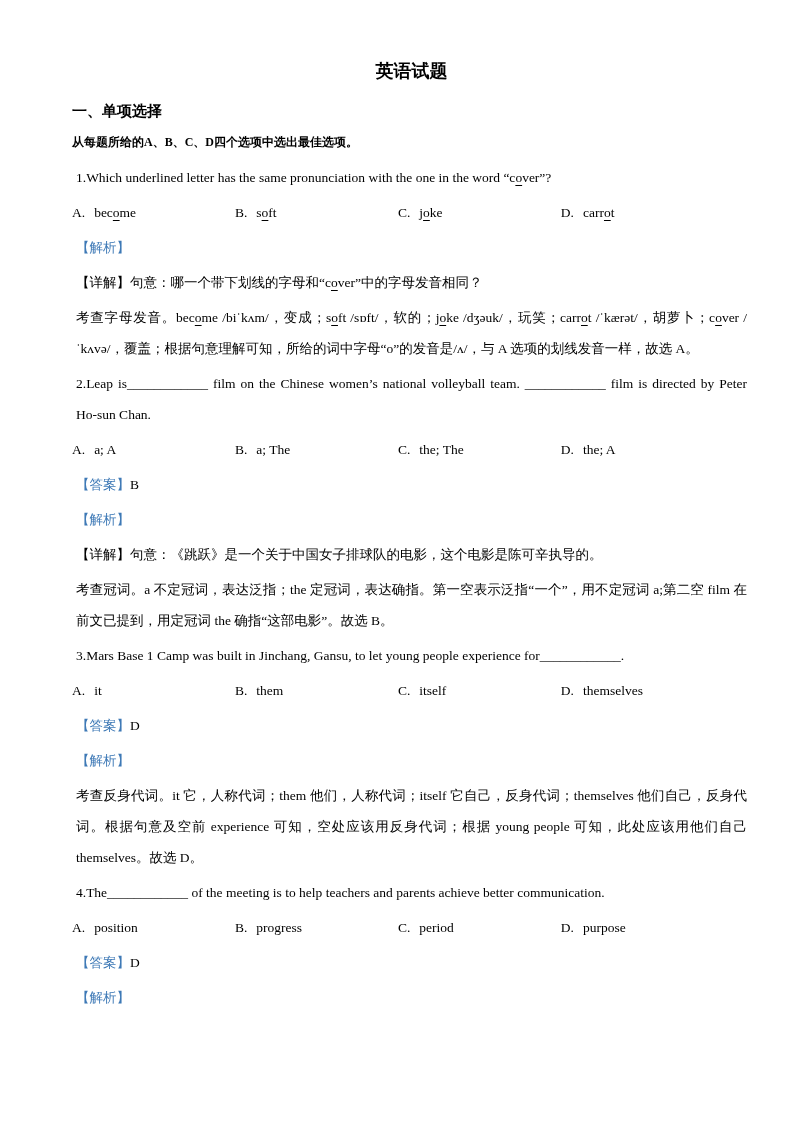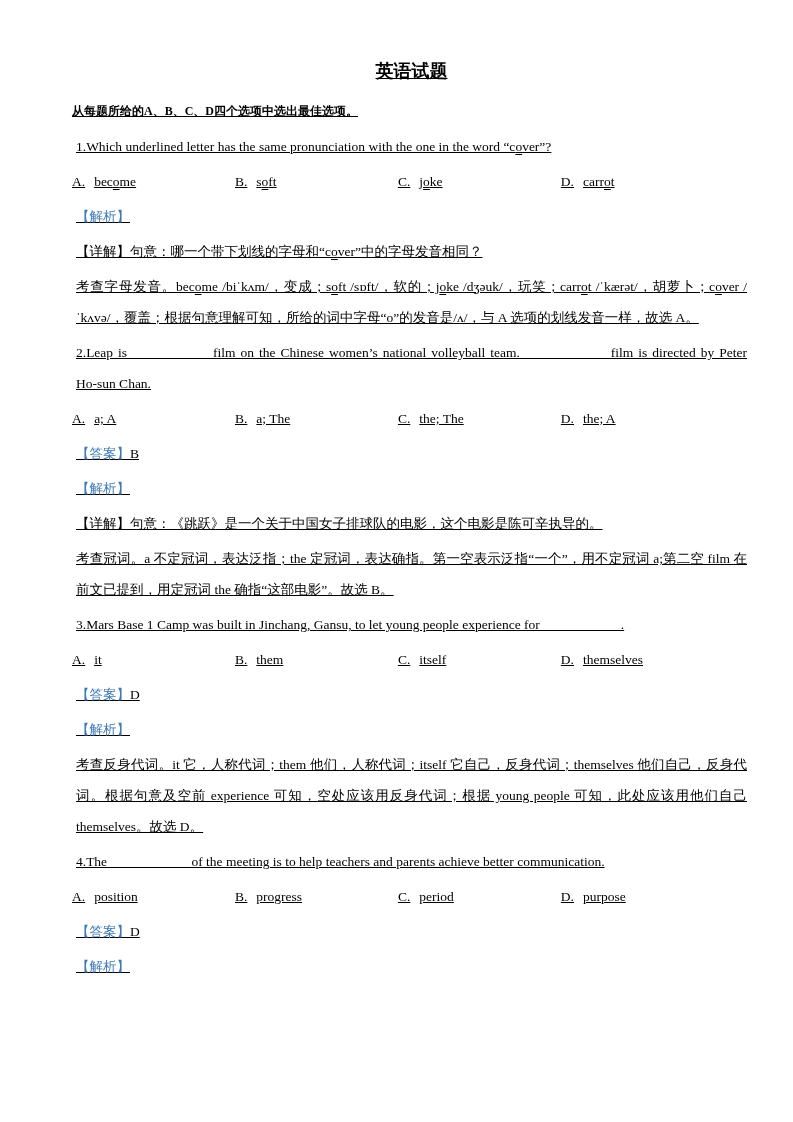--- a/index.html
+++ b/index.html
@@ -3,41 +3,42 @@
 <meta charset="utf-8">
 <style>
   :root { --label-blue:#3e79b6; }
   * { box-sizing:border-box; }
   html,body { margin:0; padding:0; }
   body {
     width:793px; height:1122px; background:#ffffff; color:#000000;
     font-family:"Liberation Serif","DejaVu Serif",serif;
     font-size:13.5px; overflow:hidden;
   }
-  .page { width:793px; height:1122px; padding:56px 42px 16px 72px;text-decoration:underline; }
+  .page { width:793px; height:1122px; padding:56px 42px 16px 72px; }
   .doc-title {
     font-size:18px; font-weight:700; text-align:center;
     margin:0 0 10px 0; line-height:30px;
   }
   .section-heading { font-size:15px; font-weight:700; margin:0; line-height:31px; }
   .section-instruction { font-size:12px; font-weight:700; margin:0; line-height:31px; }
   .line { margin:4px; line-height:31px; text-align:justify; }
   .options { display:flex; line-height:31px; }
   .opt { flex:0 0 24%; white-space:nowrap; }
   .opt:last-child { flex:1 1 auto; }
   .opt-letter { margin-right:9px; }
   .bracket-label { color:var(--label-blue); }
   .answer-value { color:#000; }
   u { text-decoration:underline; text-underline-offset:3px; }
 </style>
 </head>
 <body>
 
 <div class="page">
   <h1 class="doc-title">英语试题</h1>
+  <p class="section-heading">一、单项选择</p>
   <p class="section-instruction">从每题所给的A、B、C、D四个选项中选出最佳选项。</p>
   <div>
       <section class="question">
         <p class="line">1.Which underlined letter has the same pronunciation with the one in the word “c<u>o</u>ver”?</p>
         <div class="options">
           <span class="opt"><span class="opt-letter">A.</span><span class="opt-text">bec<u>o</u>me</span></span>
           <span class="opt"><span class="opt-letter">B.</span><span class="opt-text">s<u>o</u>ft</span></span>
           <span class="opt"><span class="opt-letter">C.</span><span class="opt-text">j<u>o</u>ke</span></span>
           <span class="opt"><span class="opt-letter">D.</span><span class="opt-text">carr<u>o</u>t</span></span>
         </div>

